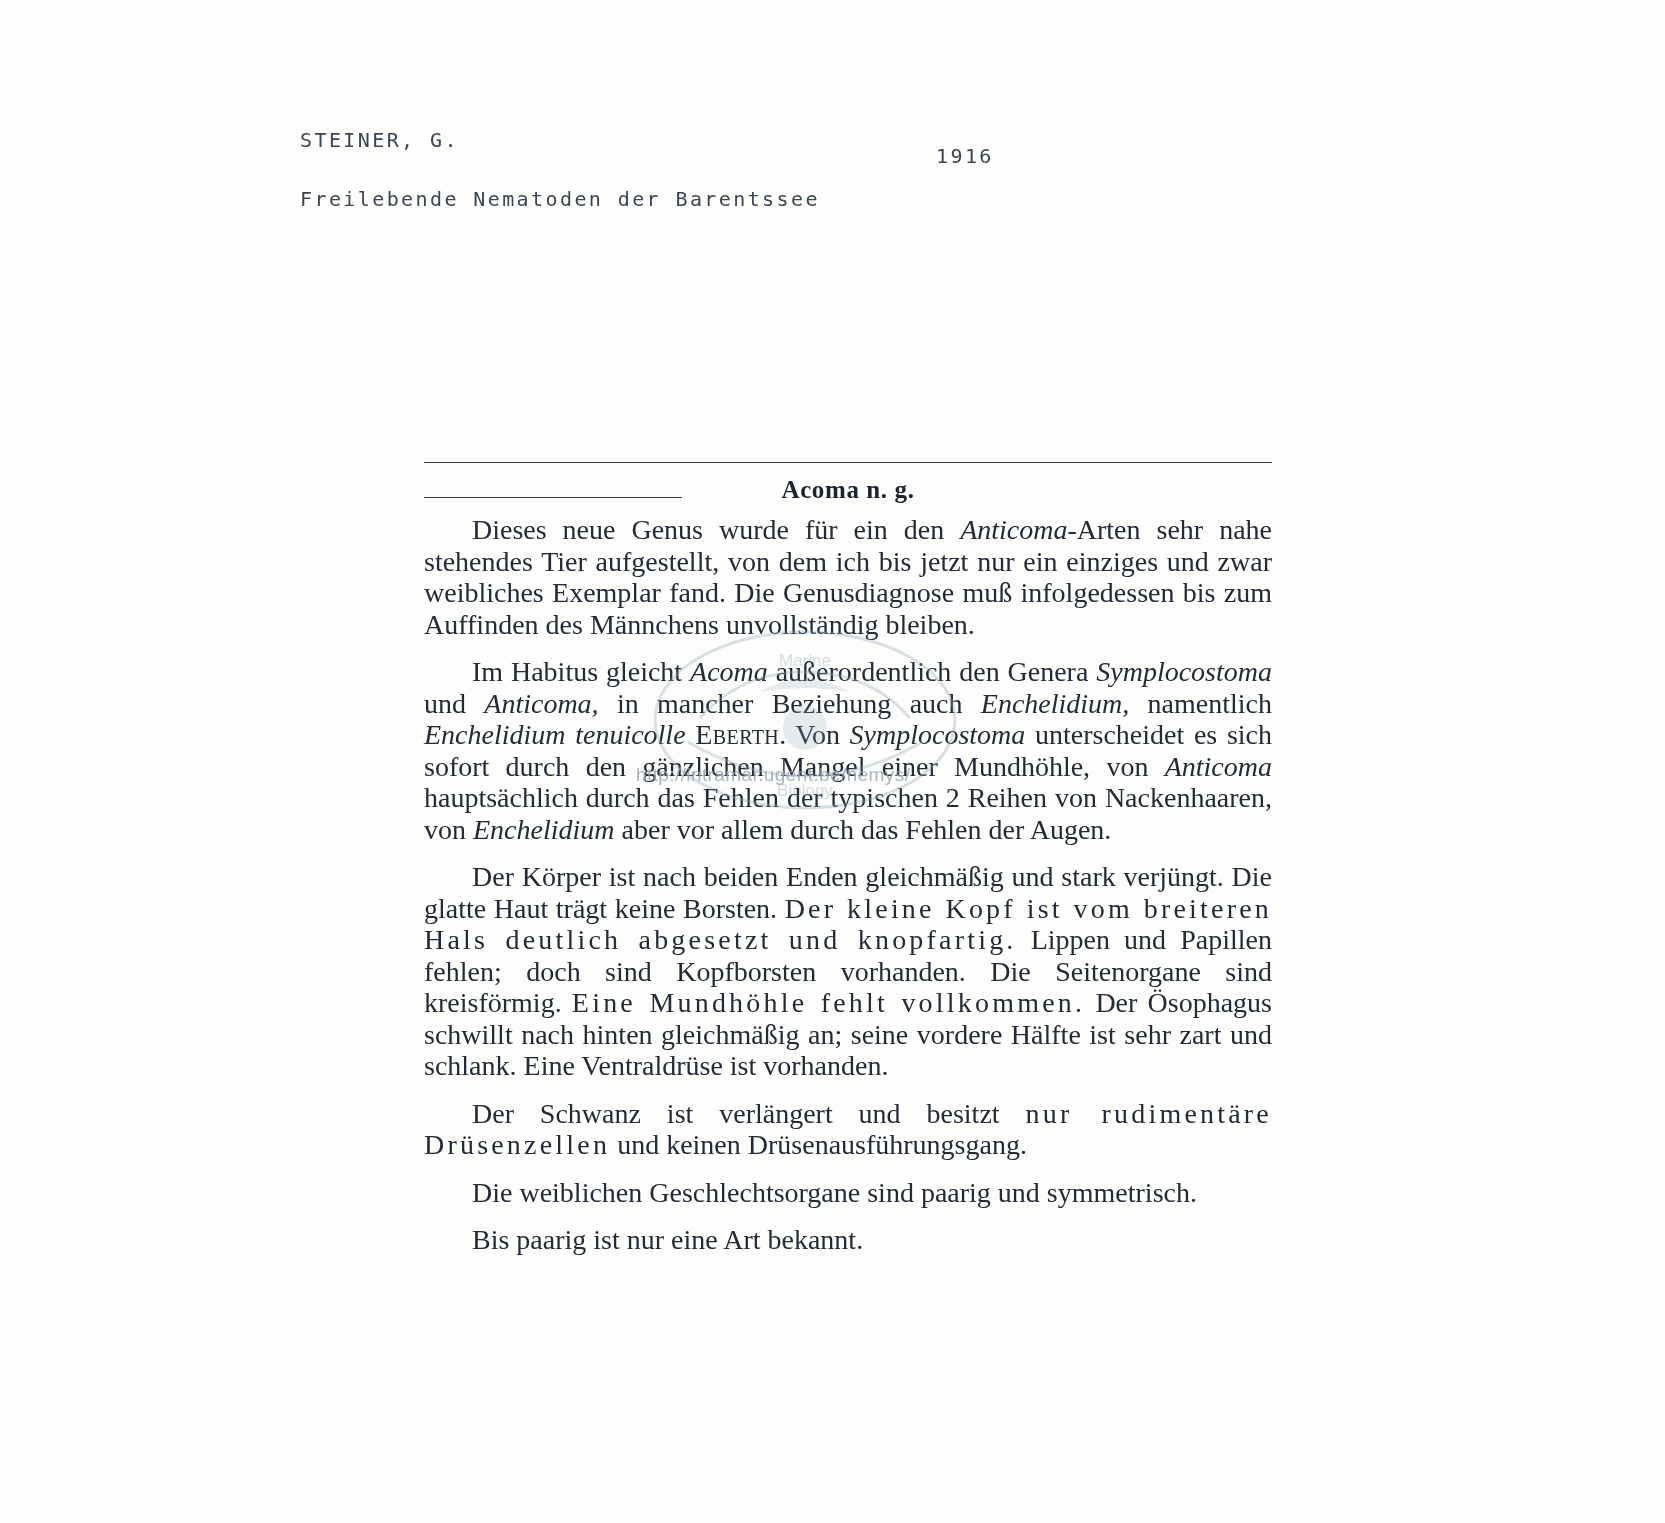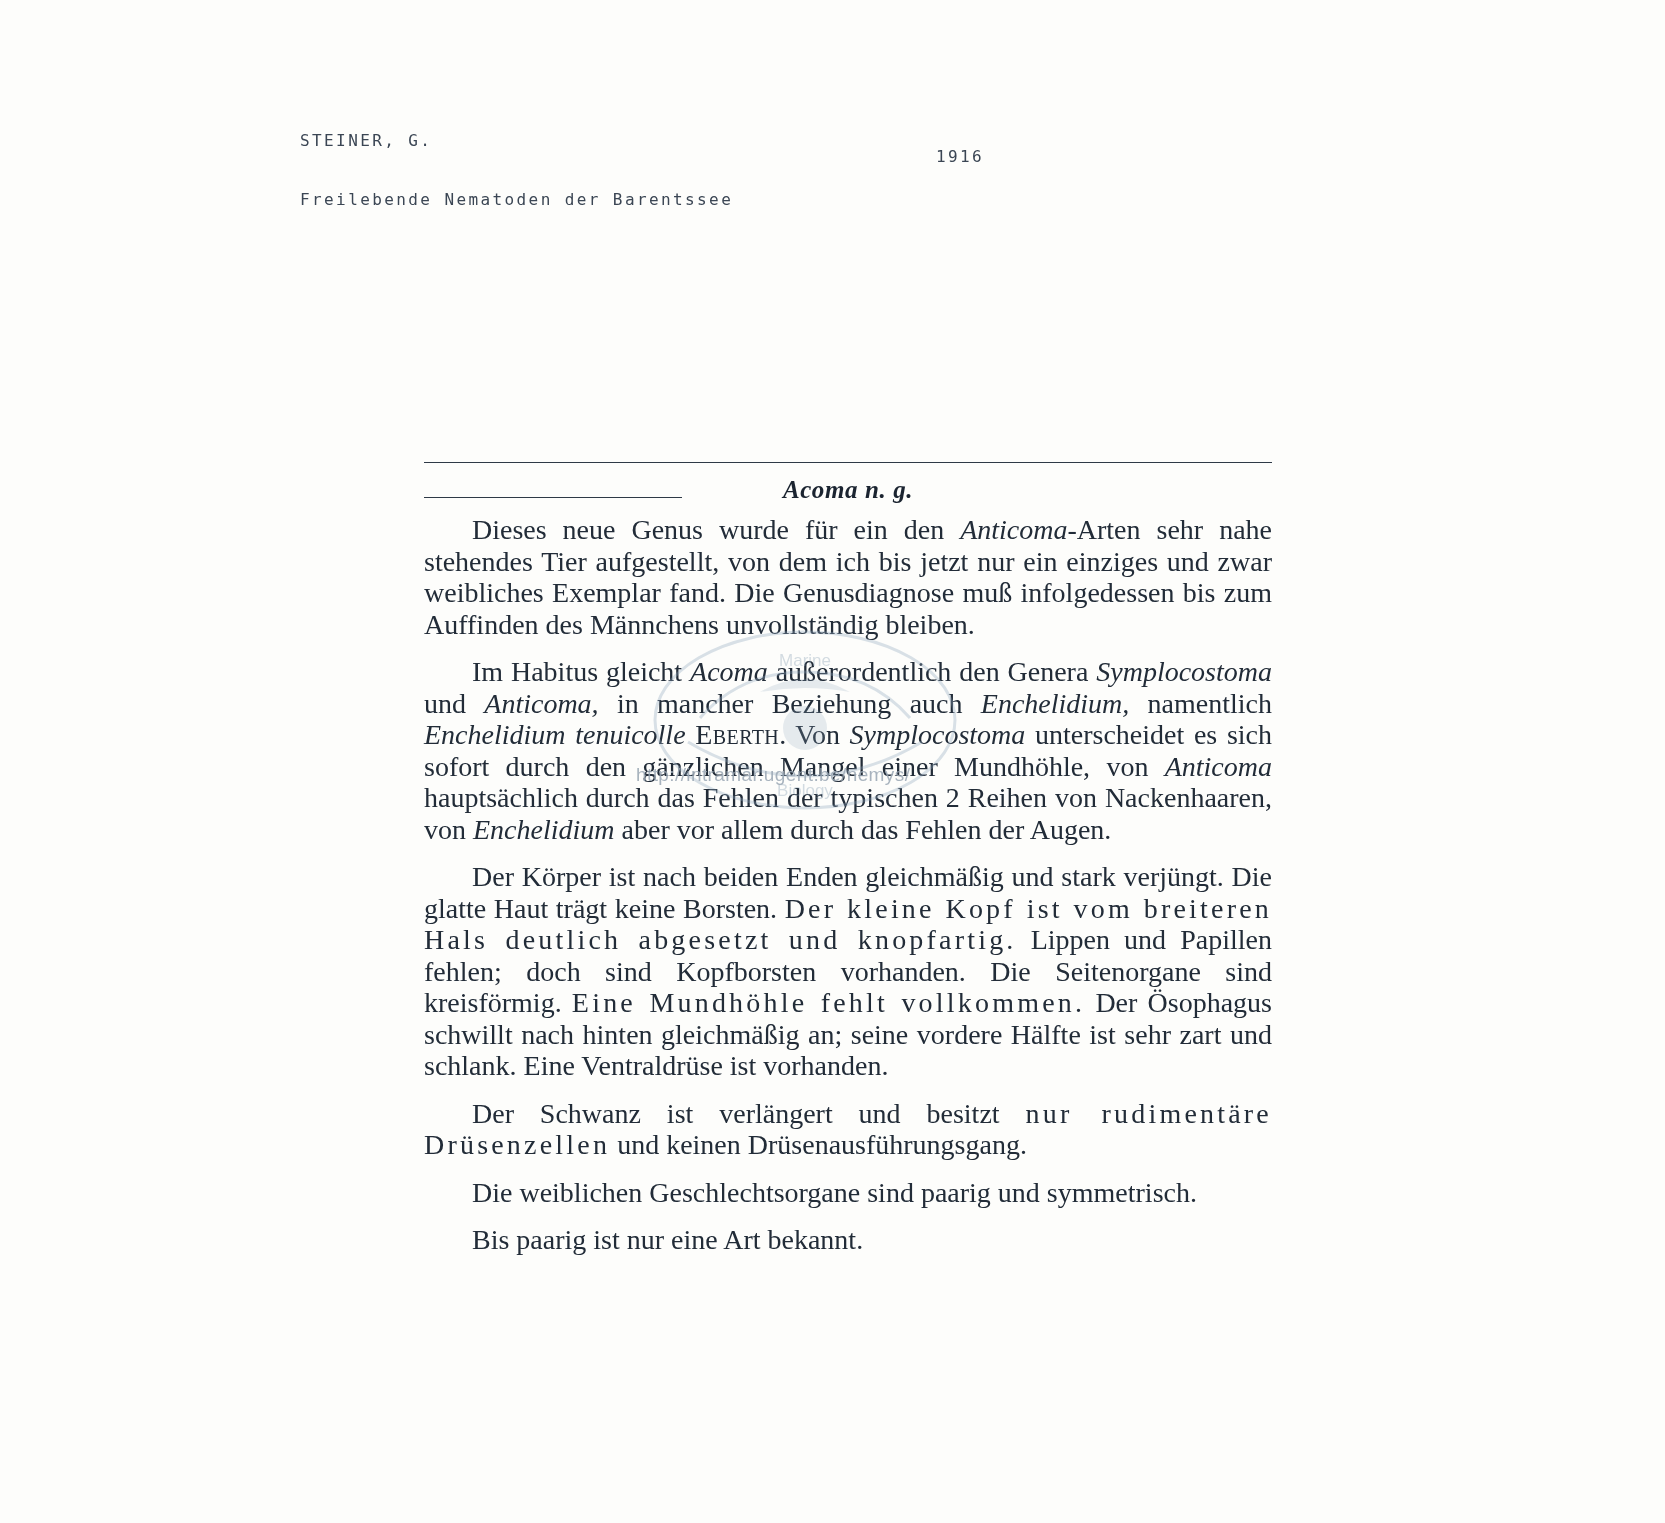--- a/index.html
+++ b/index.html
@@ -16,21 +16,21 @@
     overflow: hidden;
   }
 
   
   .stamp {
     position: absolute;
     left: 300px;
     top: 118px;
     width: 900px;
     font-family: "DejaVu Sans Mono", monospace;
-    font-size: 16px;
+    font-size: 20px;
     letter-spacing: 2.4px;
     color: #3b4654;
     line-height: 45px;
   }
   .stamp .row1 {
     position: relative;
     height: 45px;
   }
   .stamp .author {
     position: absolute;
@@ -63,21 +63,20 @@
     width: 848px;
     margin: 0 0 2px 0;
   }
   .rule-second {
     border-top: 1.3px solid #2e3946;
     width: 258px;
     margin: 34px 0 0 0;
   }
   .genus-head {
     text-align: center;
-    font-style: italic;
     font-weight: bold;
     font-size: 25px;
     letter-spacing: 0.6px;
     margin: -22px 0 10px 0;
     color: #1b2430;
   }
   p.para {
     margin: 0;
     font-size: 28px;
     line-height: 31.5px;

